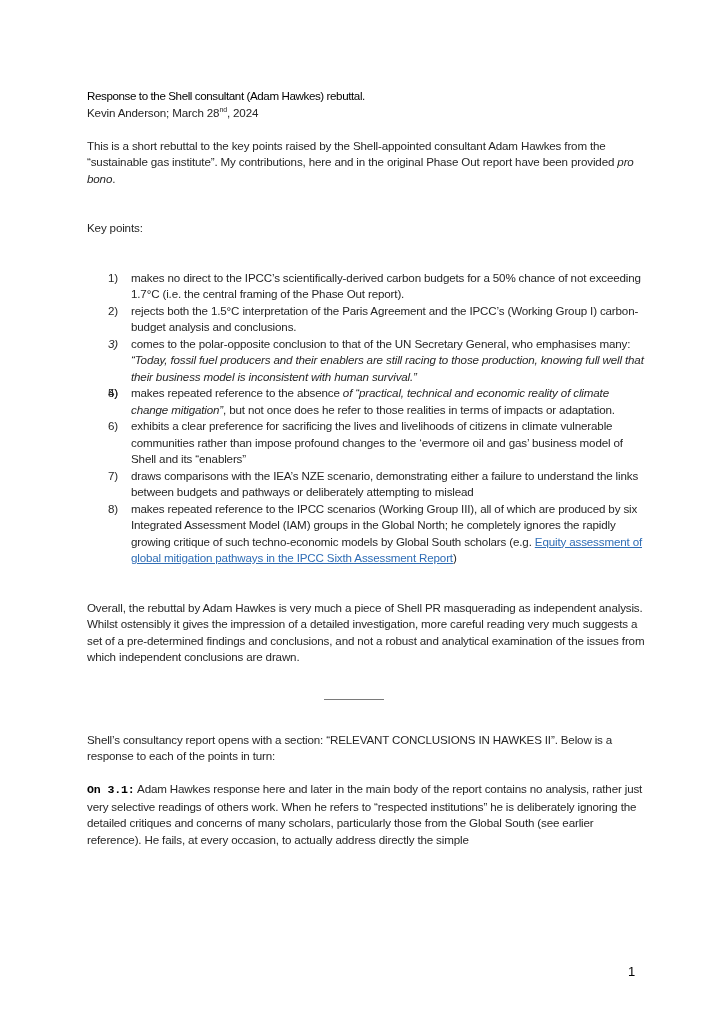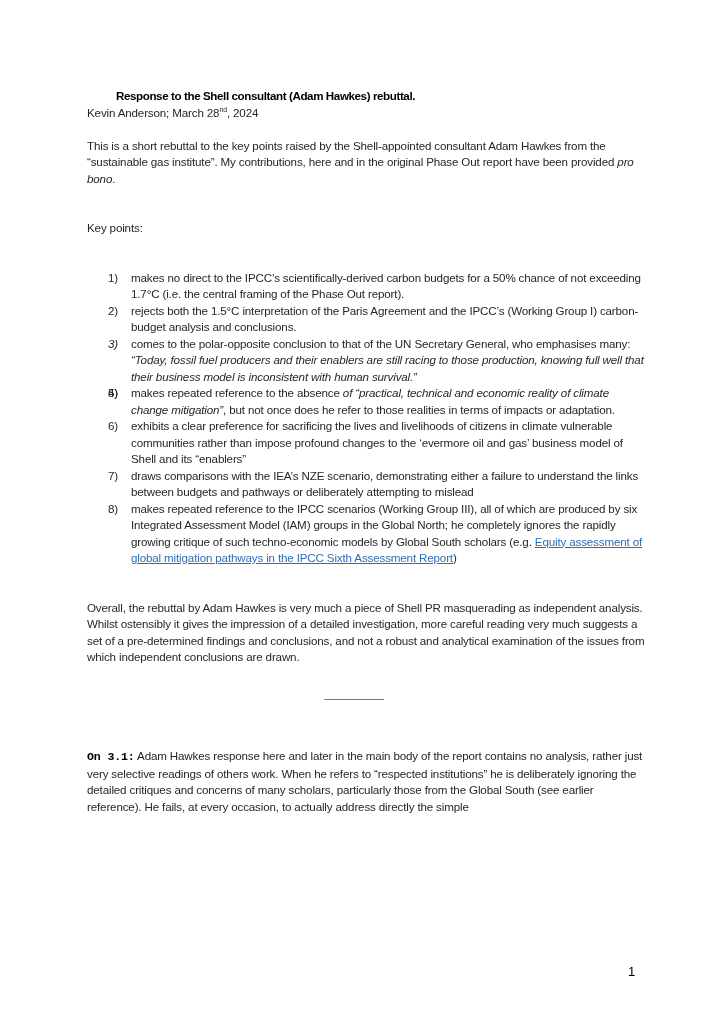--- a/index.html
+++ b/index.html
@@ -1,20 +1,20 @@
 <!DOCTYPE html>
 <html><head>
 <meta charset="utf-8">
 <style>
   html, body { margin: 0; padding: 0; background: #ffffff; }
   body { width: 724px; height: 1024px; position: relative; overflow: hidden;
          font-family: "Liberation Sans", sans-serif; color: #262626; }
   .page { position: absolute; left: 87px; top: 88px; width: 560px; font-size: 11.6px; line-height: 16.5px; letter-spacing: -0.15px; }
   p { margin: 0; }
-  .title { font-weight: bold; color: #000; letter-spacing: -0.4px; margin-left: 29px; }
+  .title { font-weight: normal; color: #000; letter-spacing: -0.4px; }
   .gap1 { height: 16.5px; }
   .gap2 { height: 33px; }
   ol { list-style: none; margin: 0; padding: 0; }
   ol li { position: relative; padding-left: 44px; }
   ol li .num { position: absolute; left: 21px; top: 0; }
   ol li .num.it { font-style: italic; }
   em { font-style: italic; }
   a { color: #2f6db5; text-decoration: underline; }
   .sep { width: 60px; height: 1px; background: #7a7a7a; margin: 0 auto; position: relative; left: -13px; }
   b { color: #000; font-family: Liberation Mono, monospace; }
@@ -40,17 +40,18 @@
     <li><span class="num">5)</span><span>makes repeated reference to the absence </span><em>of “practical, technical and economic reality of climate change mitigation”</em><span>, but not once does he refer to those realities in terms of impacts or adaptation.</span></li>
     <li><span class="num">6)</span><span>exhibits a clear preference for sacrificing the lives and livelihoods of citizens in climate vulnerable communities rather than impose profound changes to the ‘evermore oil and gas’ business model of Shell and its “enablers”</span></li>
     <li><span class="num">7)</span><span>draws comparisons with the IEA’s NZE scenario, demonstrating either a failure to understand the links between budgets and pathways or deliberately attempting to mislead</span></li>
     <li><span class="num">8)</span><span>makes repeated reference to the IPCC scenarios (Working Group III), all of which are produced by six Integrated Assessment Model (IAM) groups in the Global North; he completely ignores the rapidly growing critique of such techno-economic models by Global South scholars (e.g. </span><a href="#">Equity assessment of global mitigation pathways in the IPCC Sixth Assessment Report</a><span>)</span></li>
   </ol>
   <div class="gap2"></div>
   <p>Overall, the rebuttal by Adam Hawkes is very much a piece of Shell PR masquerading as independent analysis. Whilst ostensibly it gives the impression of a detailed investigation, more careful reading very much suggests a set of a pre-determined findings and conclusions, and not a robust and analytical examination of the issues from which independent conclusions are drawn.</p>
   <div style="height:33px"></div>
   <div class="sep"></div>
   <div style="height:32px"></div>
+  <p>Shell’s consultancy report opens with a section: “RELEVANT CONCLUSIONS IN HAWKES II”. Below is a response to each of the points in turn:</p>
   <div class="gap1"></div>
   <p><b>On 3.1:</b><span> Adam Hawkes response here and later in the main body of the report contains no analysis, rather just very selective readings of others work. When he refers to “respected institutions” he is deliberately ignoring the detailed critiques and concerns of many scholars, particularly those from the Global South (see earlier reference). He fails, at every occasion, to actually address directly the simple</span></p>
 </div>
 
 <div class="pagenum">1</div>
 
 </body></html>

